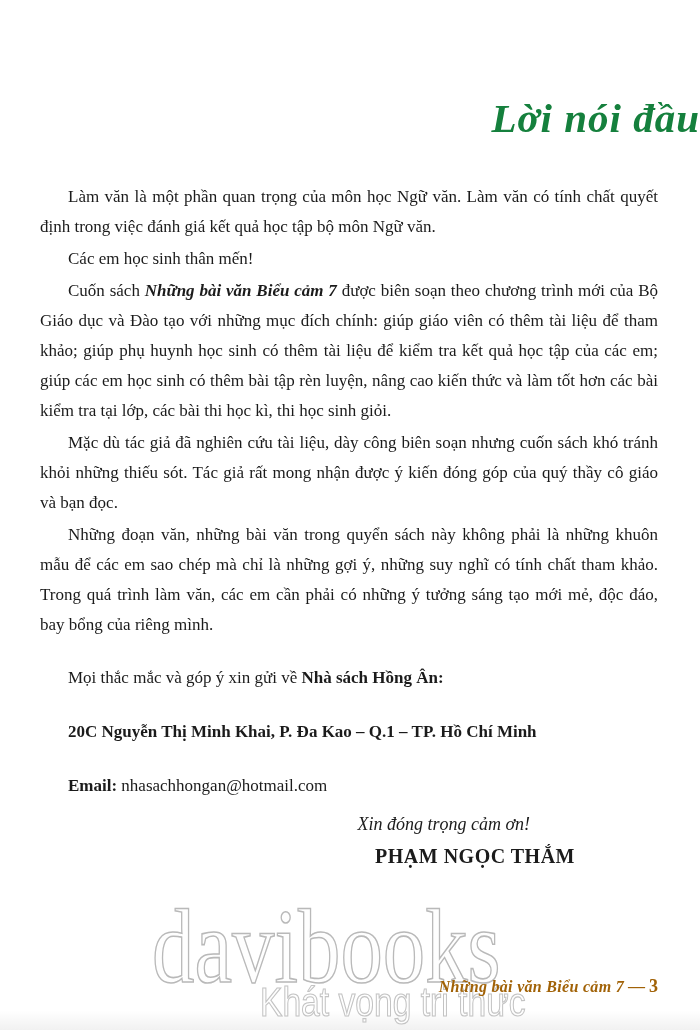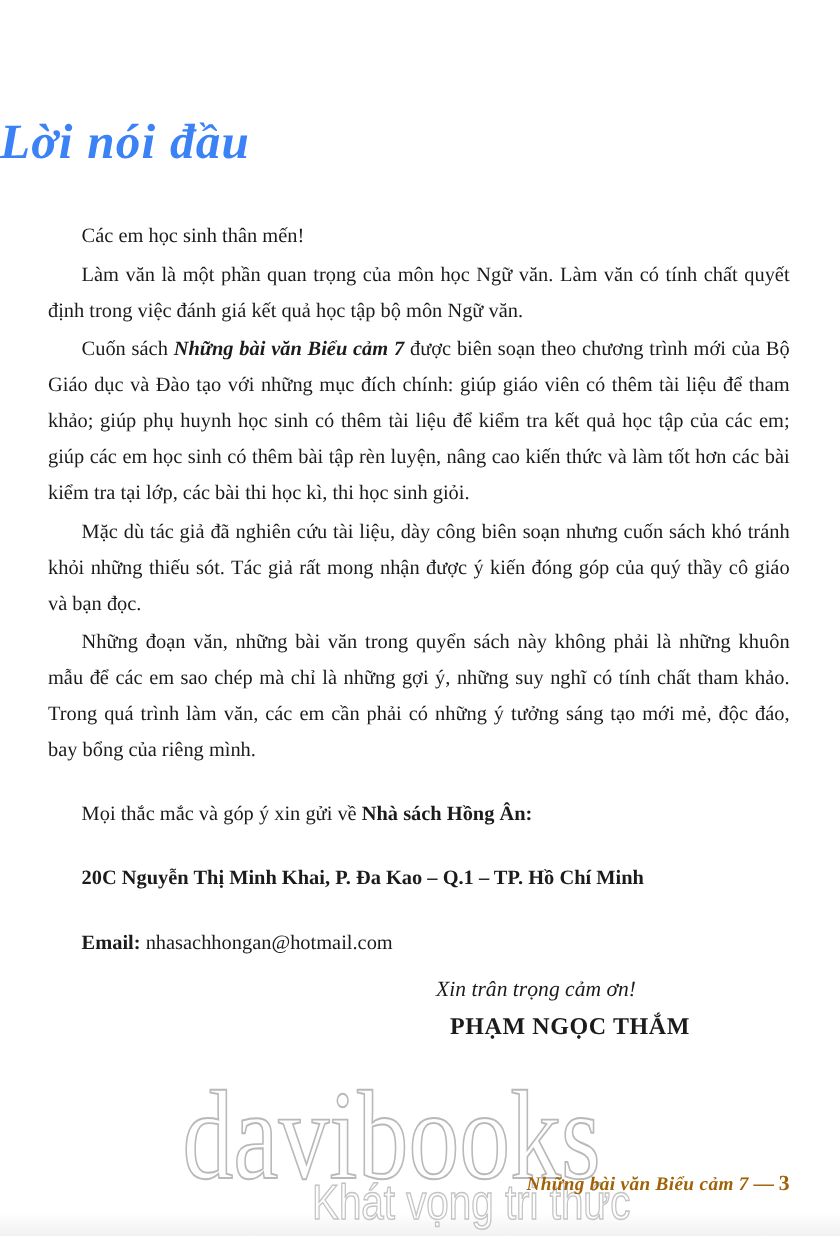--- a/index.html
+++ b/index.html
@@ -12,25 +12,25 @@
     color:#1b1b1b;
   }
   
   .page::after {
     content:""; position:absolute; left:0; right:0; bottom:0; height:20px;
     background:linear-gradient(180deg, rgba(0,0,0,0) 0%, rgba(0,0,0,0.055) 100%);
     pointer-events:none;
   }
   .title {
     margin:0; padding-top:92px;
-    text-align:left;
+    text-align:right;
     font-size:41px; line-height:52px;
     font-style:italic; font-weight:700;
     letter-spacing:1px;
-    color:#3b82f6;
+    color:#15803d;
   }
   .body {
     margin:38px 42px 0 40px;
     font-size:17px; line-height:30px;
     text-align:justify;
   }
   .body p { margin:0; text-indent:28px; }
   .body p + p { margin-top:2px; }
   .body p.contact { line-height:33px; margin-top:21px; }
   .b  { font-weight:700; }
@@ -82,38 +82,38 @@
   .footer-page  { font-weight:700; font-size:18px; }
 </style>
 </head>
 <body>
 
 <div class="page">
 
   <h1 class="title">Lời nói đầu</h1>
 
   <div class="body">
+    <p>Làm văn là một phần quan trọng của môn học Ngữ văn. Làm văn có tính chất quyết định trong việc đánh giá kết quả học tập bộ môn Ngữ văn.</p>
+
     <p>Các em học sinh thân mến!</p>
-
-    <p>Làm văn là một phần quan trọng của môn học Ngữ văn. Làm văn có tính chất quyết định trong việc đánh giá kết quả học tập bộ môn Ngữ văn.</p>
 
     <p><span>Cuốn sách </span><span class="bi">Những bài văn Biểu cảm 7</span><span> được biên soạn theo chương trình mới của Bộ Giáo dục và Đào tạo với những mục đích chính: giúp giáo viên có thêm tài liệu để tham khảo; giúp phụ huynh học sinh có thêm tài liệu để kiểm tra kết quả học tập của các em; giúp các em học sinh có thêm bài tập rèn luyện, nâng cao kiến thức và làm tốt hơn các bài kiểm tra tại lớp, các bài thi học kì, thi học sinh giỏi.</span></p>
 
     <p>Mặc dù tác giả đã nghiên cứu tài liệu, dày công biên soạn nhưng cuốn sách khó tránh khỏi những thiếu sót. Tác giả rất mong nhận được ý kiến đóng góp của quý thầy cô giáo và bạn đọc.</p>
 
     <p>Những đoạn văn, những bài văn trong quyển sách này không phải là những khuôn mẫu để các em sao chép mà chỉ là những gợi ý, những suy nghĩ có tính chất tham khảo. Trong quá trình làm văn, các em cần phải có những ý tưởng sáng tạo mới mẻ, độc đáo, bay bổng của riêng mình.</p>
 
     <p class="contact"><span>Mọi thắc mắc và góp ý xin gửi về </span><span class="b">Nhà sách Hồng Ân:</span></p>
 
     <p class="contact b">20C Nguyễn Thị Minh Khai, P. Đa Kao – Q.1 – TP. Hồ Chí Minh</p>
 
     <p class="contact"><span class="b">Email:</span> <span>nhasachhongan@hotmail.com</span></p>
   </div>
 
-  <p class="thanks">Xin trân trọng cảm ơn!</p>
+  <p class="thanks">Xin đóng trọng cảm ơn!</p>
   <p class="author-name">PHẠM NGỌC THẮM</p>
 
   <div class="watermark">
     <div class="wm-brand">davibooks</div>
     <div class="wm-slogan">Khát vọng tri thức</div>
   </div>
 
   <div class="footer"><span class="footer-title">Những bài văn Biểu cảm 7</span> <span class="footer-sep">—</span> <span class="footer-page">3</span></div>
 
 </div>

